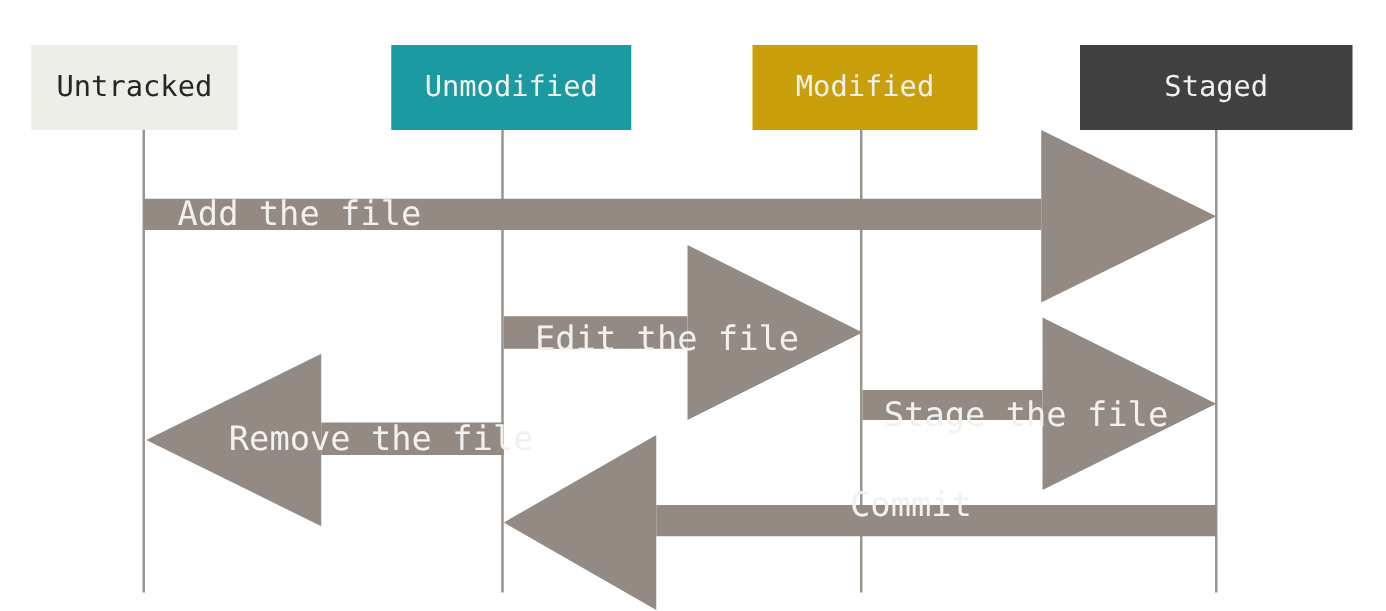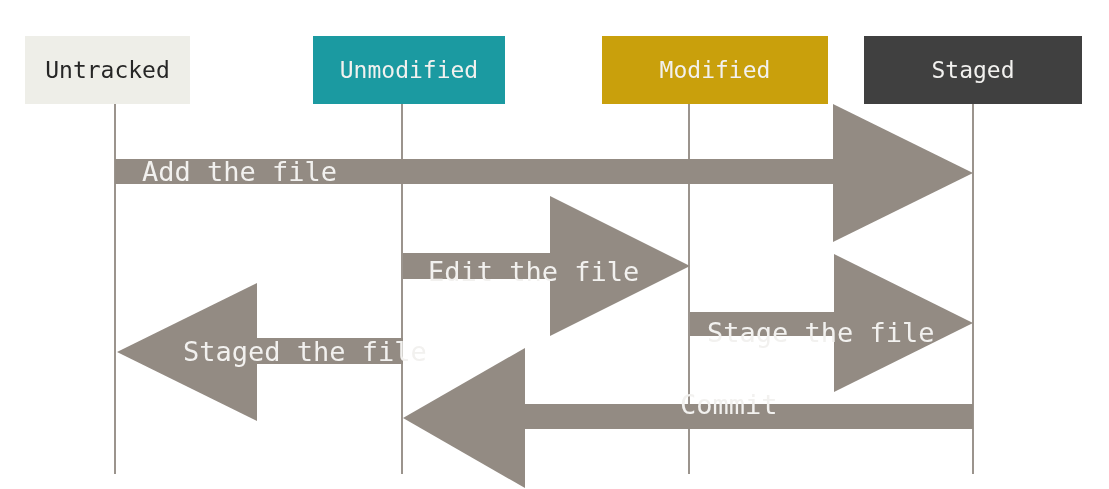--- a/index.html
+++ b/index.html
@@ -12,21 +12,21 @@
     margin-top:16px;
   }
   
   .state{
     position:absolute;top:20px;height:68px;
     display:flex;align-items:center;justify-content:center;
     font-size:23px;
   }
   .s0{left:25px;width:165px;}
   .s1{left:313px;width:192px;}
-  .s2{left:602px;width:226px;}
+  .s2{left:602px;width:180px;}
   .s3{left:864px;width:218px;}
   
   .line{
     position:absolute;top:88px;height:370px;width:2px;
     background:var(--line,#9b948d);
   }
   .l0{left:114px;} .l1{left:401px;} .l2{left:688px;} .l3{left:972px;}
   
   .shaft{position:absolute;background:var(--arrow,#938b83);}
   .sh-a{left:115px;top:143px;width:718px;height:25px;}
@@ -88,21 +88,21 @@
 
   <div>
     <div class="shaft sh-b"></div>
     <div class="head hr hd-b"></div>
     <span class="alabel al-b">Edit the file</span>
   </div>
 
   <div>
     <div class="shaft sh-c"></div>
     <div class="head hl hd-c"></div>
-    <span class="alabel al-c">Staged the file</span>
+    <span class="alabel al-c">Remove the file</span>
   </div>
 
   <div>
     <div class="shaft sh-d"></div>
     <div class="head hr hd-d"></div>
     <span class="alabel al-d">Stage the file</span>
   </div>
 
   <div>
     <div class="shaft sh-e"></div>

